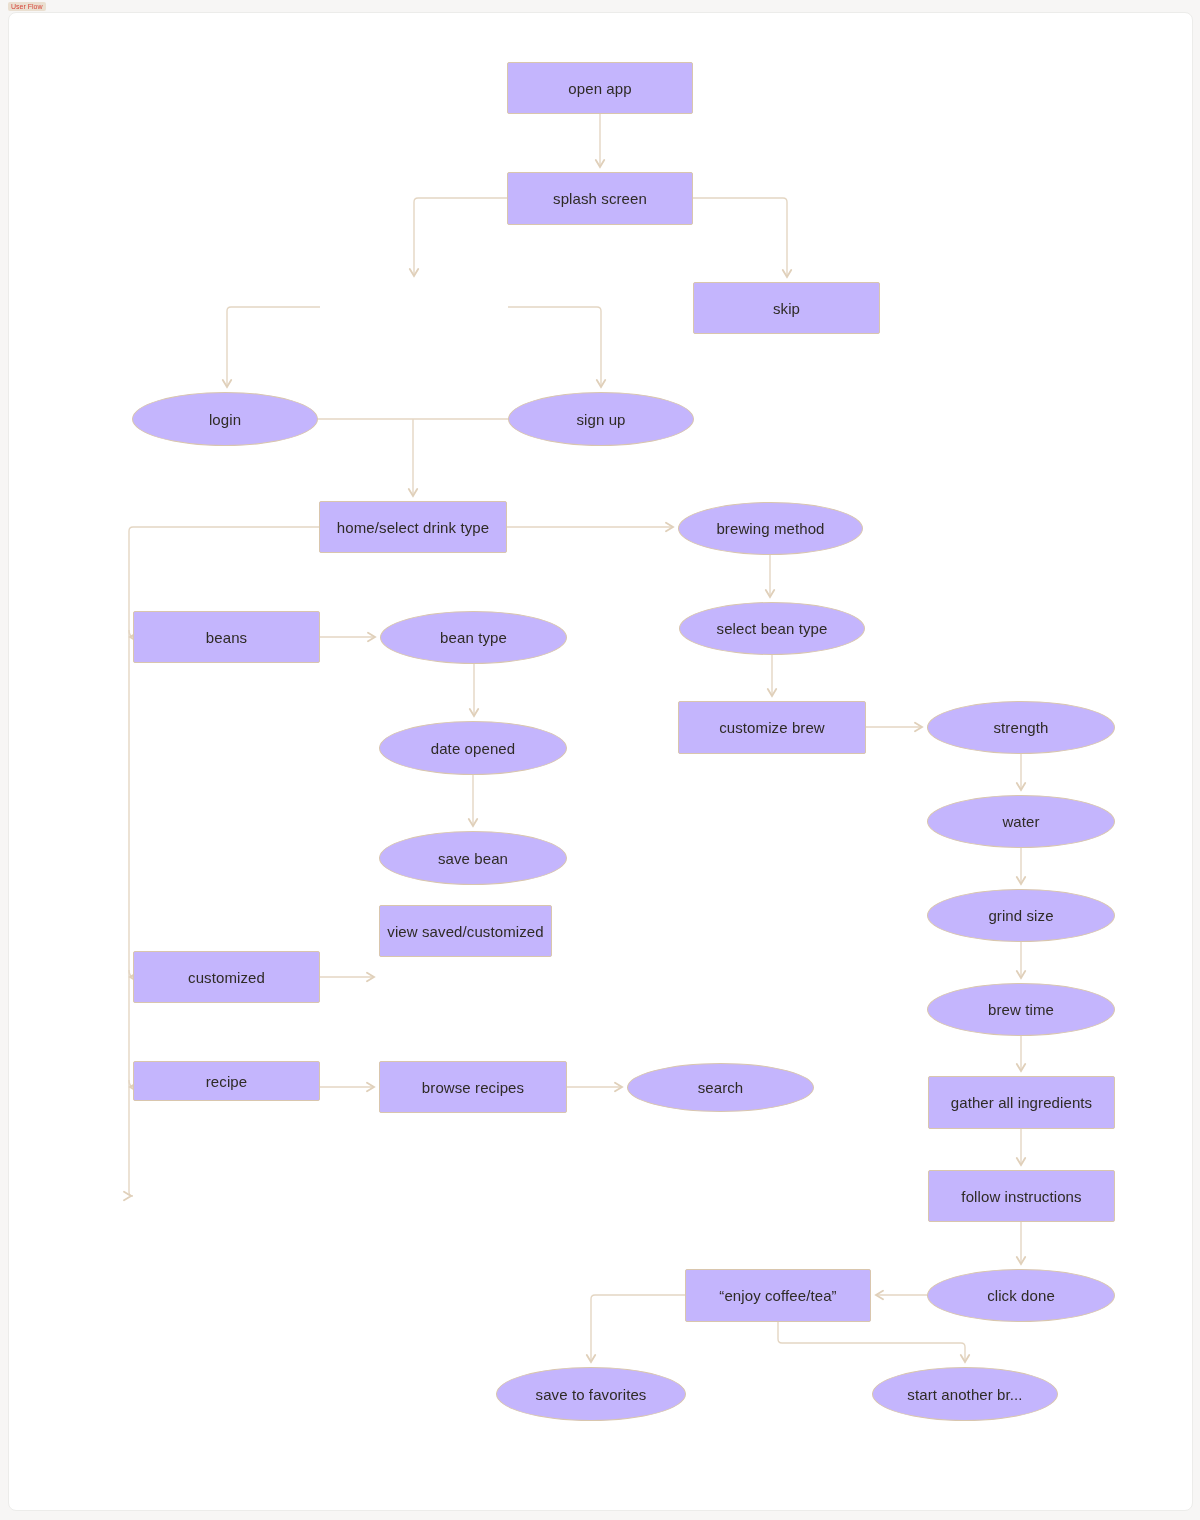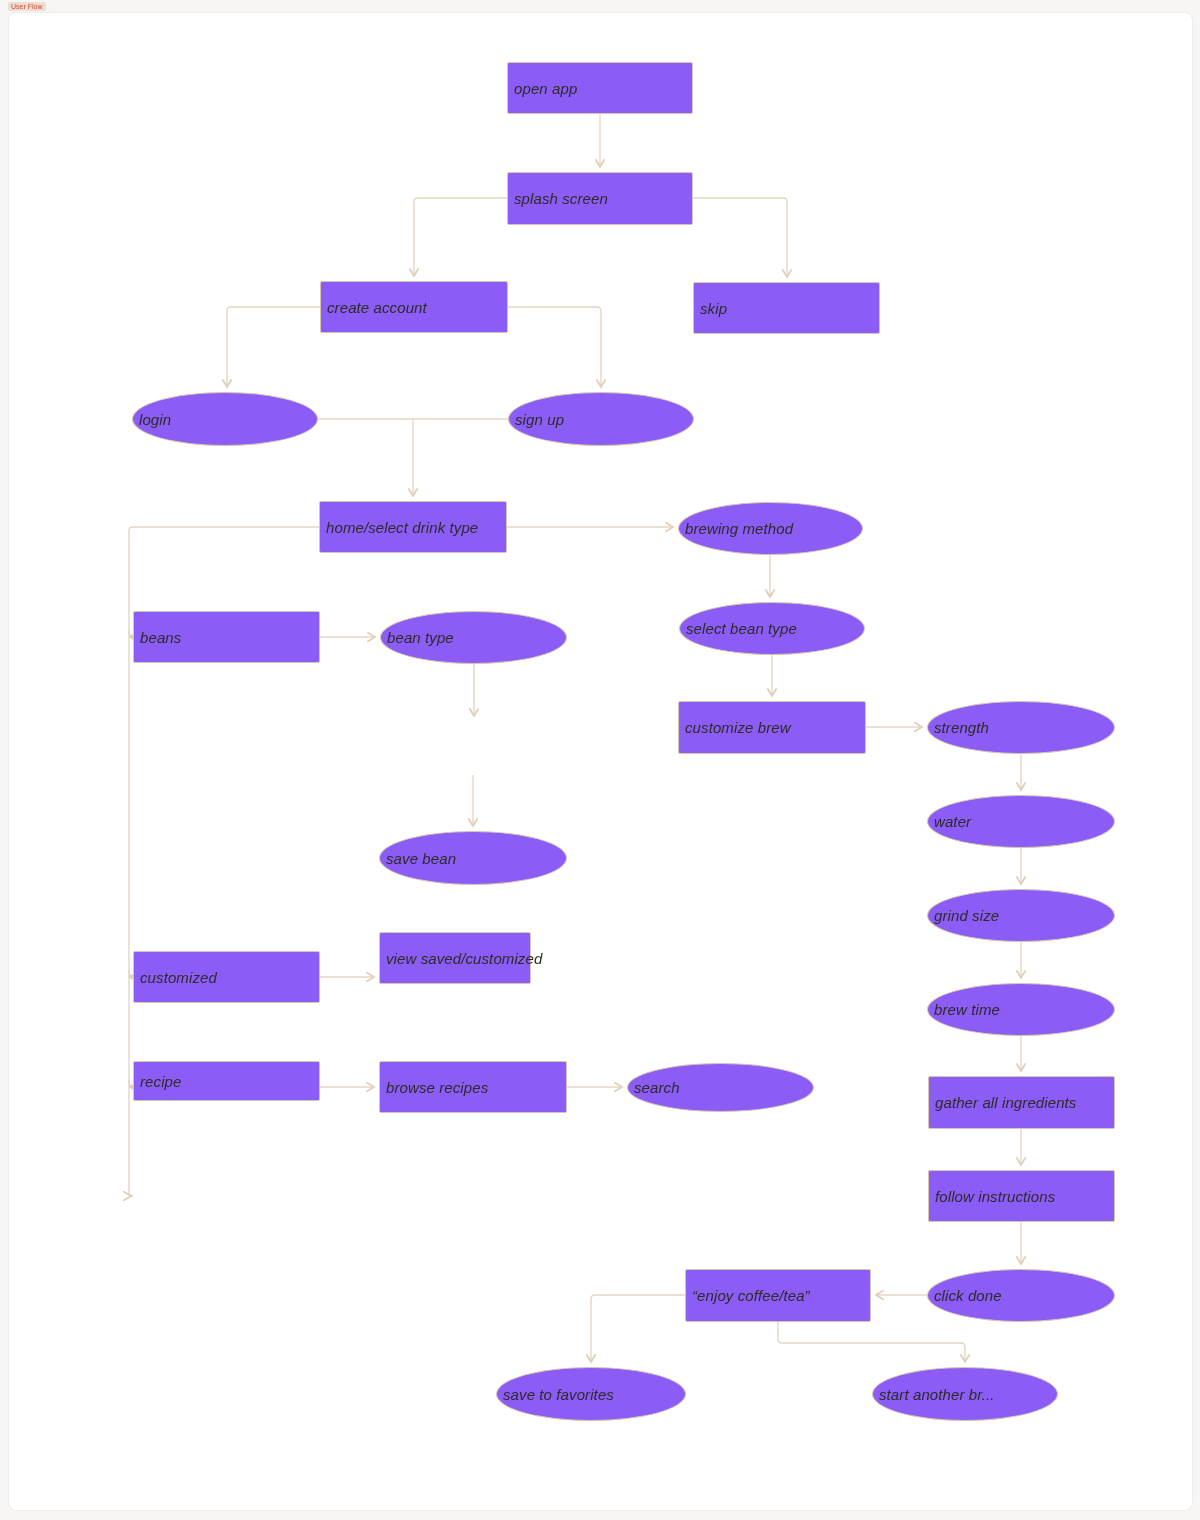--- a/index.html
+++ b/index.html
@@ -3,23 +3,23 @@
 <meta charset="utf-8">
 <style>
   html,body{margin:0;padding:0;width:1200px;height:1520px;background:#f7f6f5;
     font-family:"Liberation Sans",sans-serif;overflow:hidden;}
   .canvas-frame{position:absolute;left:8px;top:12px;width:1183px;height:1497px;
     background:#ffffff;border:1px solid #ececea;border-radius:8px;}
   .frame-label{position:absolute;left:8px;top:2px;font-size:7px;line-height:9px;
     padding:0 3px;background:#eadfd0;color:#d6453a;border-radius:2px;white-space:nowrap;}
   .layer{position:absolute;left:0;top:0;width:1200px;height:1520px;}
   svg.wires{position:absolute;left:0;top:0;pointer-events:none;}
-  .node{position:absolute;display:flex;align-items:center;justify-content:flex-start;
-    background:#8b5cf6;border:1px solid #d9c6ad;box-sizing:border-box;
-    color:#2f2b26;font-size:15px;text-align:center;letter-spacing:.1px;font-style:italic;}
+  .node{position:absolute;display:flex;align-items:center;justify-content:center;
+    background:#c4b5fd;border:1px solid #d9c6ad;box-sizing:border-box;
+    color:#2f2b26;font-size:15px;text-align:center;letter-spacing:.1px;}
   .node.rect{border-radius:2px;}
   .node.ellipse{border-radius:50%;}
   .node span{padding:0 6px;white-space:nowrap;}
 </style>
 </head>
 <body>
 
 <div class="canvas-frame"></div>
 <div class="frame-label">User Flow</div>
 
@@ -65,23 +65,20 @@
       <path d="M567,1087 H622" marker-end="url(#arr)"></path>
     </g>
   </svg>
 
   <div class="node rect" style="left:507px;top:62px;width:186px;height:52px">
       <span>open app</span>
     </div>
   <div class="node rect" style="left:507px;top:172px;width:186px;height:53px">
       <span>splash screen</span>
     </div>
-  <div class="node rect" style="left:320px;top:281px;width:188px;height:52px">
-      <span>create account</span>
-    </div>
   <div class="node rect" style="left:693px;top:282px;width:187px;height:52px">
       <span>skip</span>
     </div>
   <div class="node ellipse" style="left:132px;top:392px;width:186px;height:54px">
       <span>login</span>
     </div>
   <div class="node ellipse" style="left:508px;top:392px;width:186px;height:54px">
       <span>sign up</span>
     </div>
   <div class="node rect" style="left:319px;top:501px;width:188px;height:52px">
@@ -95,39 +92,42 @@
     </div>
   <div class="node rect" style="left:678px;top:701px;width:188px;height:53px">
       <span>customize brew</span>
     </div>
   <div class="node rect" style="left:133px;top:611px;width:187px;height:52px">
       <span>beans</span>
     </div>
   <div class="node ellipse" style="left:380px;top:611px;width:187px;height:53px">
       <span>bean type</span>
     </div>
+  <div class="node ellipse" style="left:379px;top:721px;width:188px;height:54px">
+      <span>date opened</span>
+    </div>
   <div class="node ellipse" style="left:379px;top:831px;width:188px;height:54px">
       <span>save bean</span>
     </div>
   <div class="node ellipse" style="left:927px;top:701px;width:188px;height:53px">
       <span>strength</span>
     </div>
   <div class="node ellipse" style="left:927px;top:795px;width:188px;height:53px">
       <span>water</span>
     </div>
   <div class="node ellipse" style="left:927px;top:889px;width:188px;height:53px">
       <span>grind size</span>
     </div>
   <div class="node ellipse" style="left:927px;top:983px;width:188px;height:53px">
       <span>brew time</span>
     </div>
   <div class="node rect" style="left:133px;top:951px;width:187px;height:52px">
       <span>customized</span>
     </div>
-  <div class="node rect" style="left:379px;top:932px;width:152px;height:52px">
+  <div class="node rect" style="left:379px;top:905px;width:173px;height:52px">
       <span>view saved/customized</span>
     </div>
   <div class="node rect" style="left:133px;top:1061px;width:187px;height:40px">
       <span>recipe</span>
     </div>
   <div class="node rect" style="left:379px;top:1061px;width:188px;height:52px">
       <span>browse recipes</span>
     </div>
   <div class="node ellipse" style="left:627px;top:1063px;width:187px;height:49px">
       <span>search</span>

